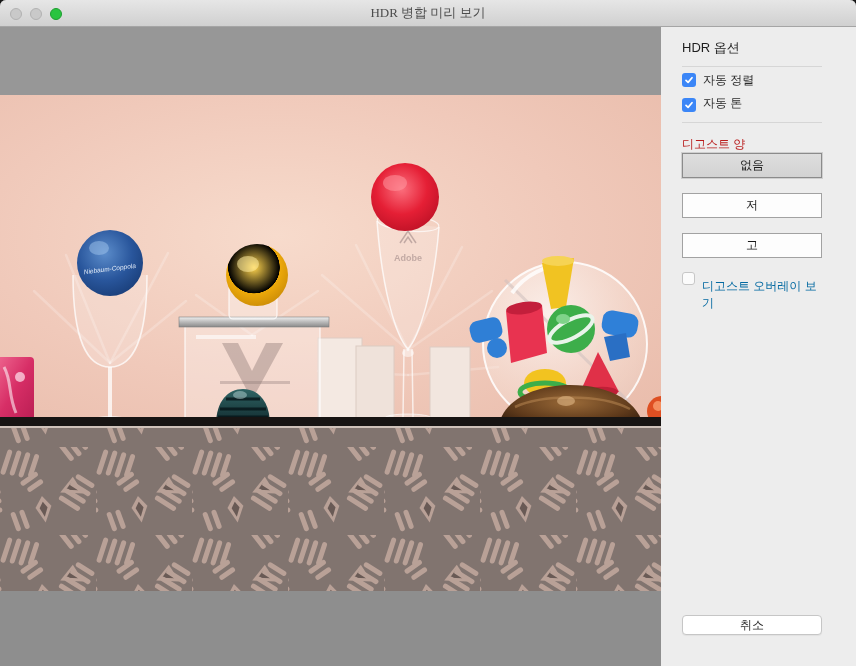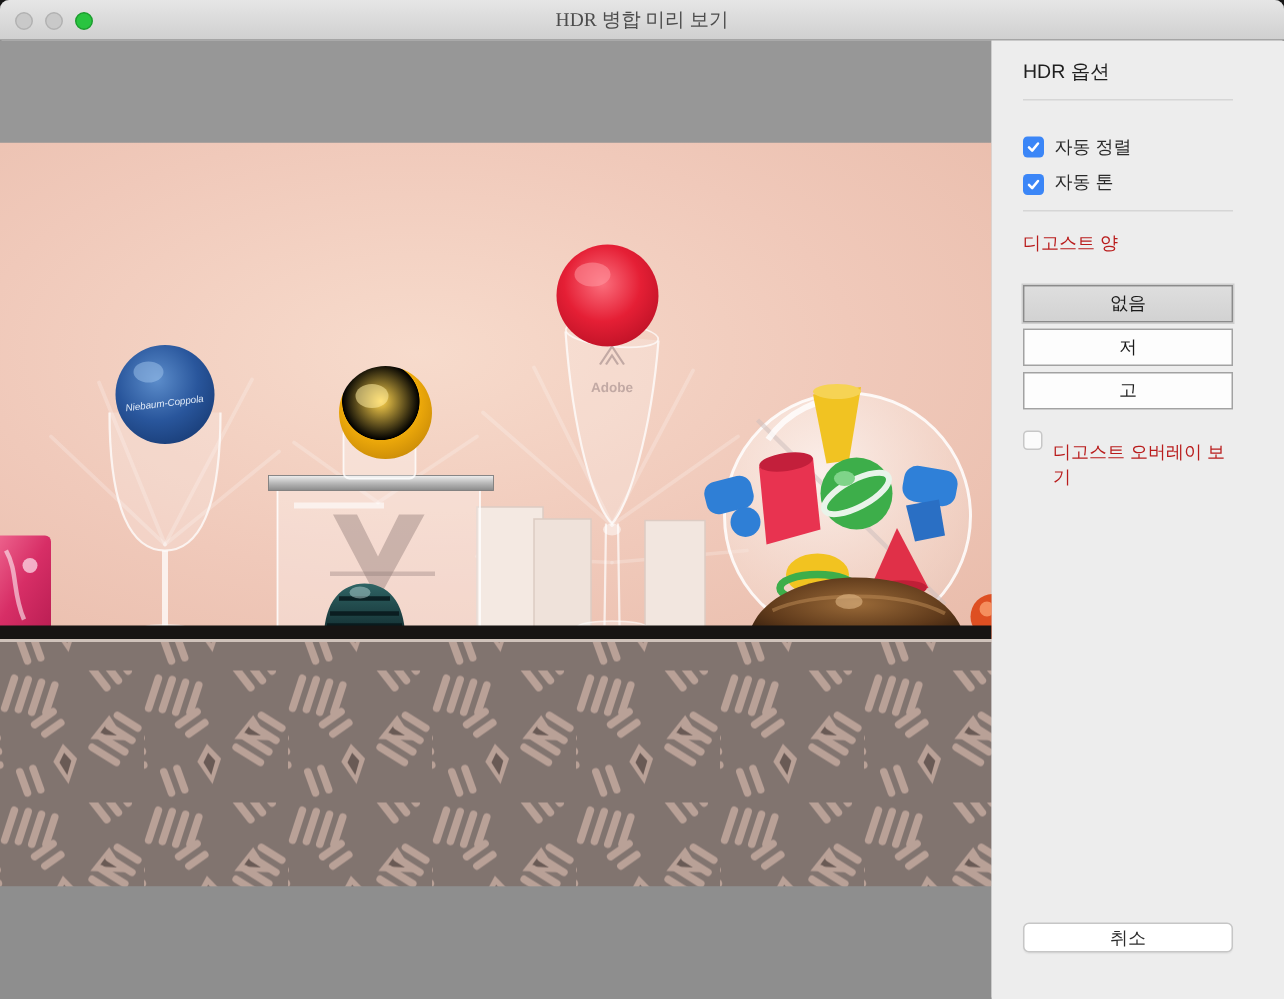--- a/index.html
+++ b/index.html
@@ -18,32 +18,32 @@
   .viewer-top{height:68px;background:#979797;}
   .photo{width:661px;height:496px;position:relative;}
   .photo svg{display:block;}
   .viewer-bottom{flex:1;background:#8e8e8e;}
   
   .panel{flex:1;background:#ededed;display:flex;flex-direction:column;padding:0 34px 22px 21px;}
   .panel-title{margin-top:12px;font-size:13px;color:#1f1f1f;}
   .divider{height:1px;background:#d6d6d6;margin-top:9px;}
   .divider.d2{margin-top:10px;}
   .cb-row{display:flex;align-items:center;gap:7px;height:16px;}
-  .cb-row.r1{margin-top:23px;}
+  .cb-row.r1{margin-top:5px;}
   .cb-row.r2{margin-top:8px;align-items:flex-end;}
   .cb{width:14px;height:14px;border-radius:3px;background:#3b86f7;display:flex;align-items:center;justify-content:center;flex:none;}
   .cb svg{display:block;}
   .cb-label{font-size:12px;color:#2a2a2a;}
   .deghost-label{margin-top:13px;font-size:12px;color:#b91c1c;}
-  .dg-buttons{margin-top:19px;display:flex;flex-direction:column;gap:4px;justify-content:center;}
+  .dg-buttons{display:flex;flex-direction:column;gap:15px;justify-content:center;}
   .dg-btn{height:25px;border:1px solid #a2a2a2;background:#fdfdfd;font-size:12px;color:#1a1a1a;display:flex;align-items:center;justify-content:center;cursor:default;}
   .dg-btn.selected{background:linear-gradient(#dedede,#d2d2d2);border:1px solid #8b8b8b;box-shadow:0 0 0 1px #cfcfcf;}
   .overlay-row{margin-top:13px;display:flex;align-items:center;gap:7px;height:15px;}
   .cb.empty{background:#fbfbfb;border:1px solid #c7c7c7;width:13px;height:13px;}
-  .overlay-label{font-size:12px;color:#b91c1c;margin-top:32px;}
+  .overlay-label{font-size:12px;color:#0369a1;margin-top:32px;}
   .spacer{flex:1;}
   .action-btn{height:20px;border-radius:4px;font-size:12px;display:flex;align-items:center;justify-content:center;}
   .cancel{background:#ffffff;border:1px solid #c6c6c6;color:#2c2c2c;margin-bottom:9px;box-shadow:0 1px 1px rgba(0,0,0,0.05);font-family:Liberation Mono, monospace;}
   .merge{background:linear-gradient(#4ba0f7,#2f85ef);border:1px solid #2a79de;color:#ffffff;}
 </style>
 </head>
 <body>
 
 <div class="window">
 

